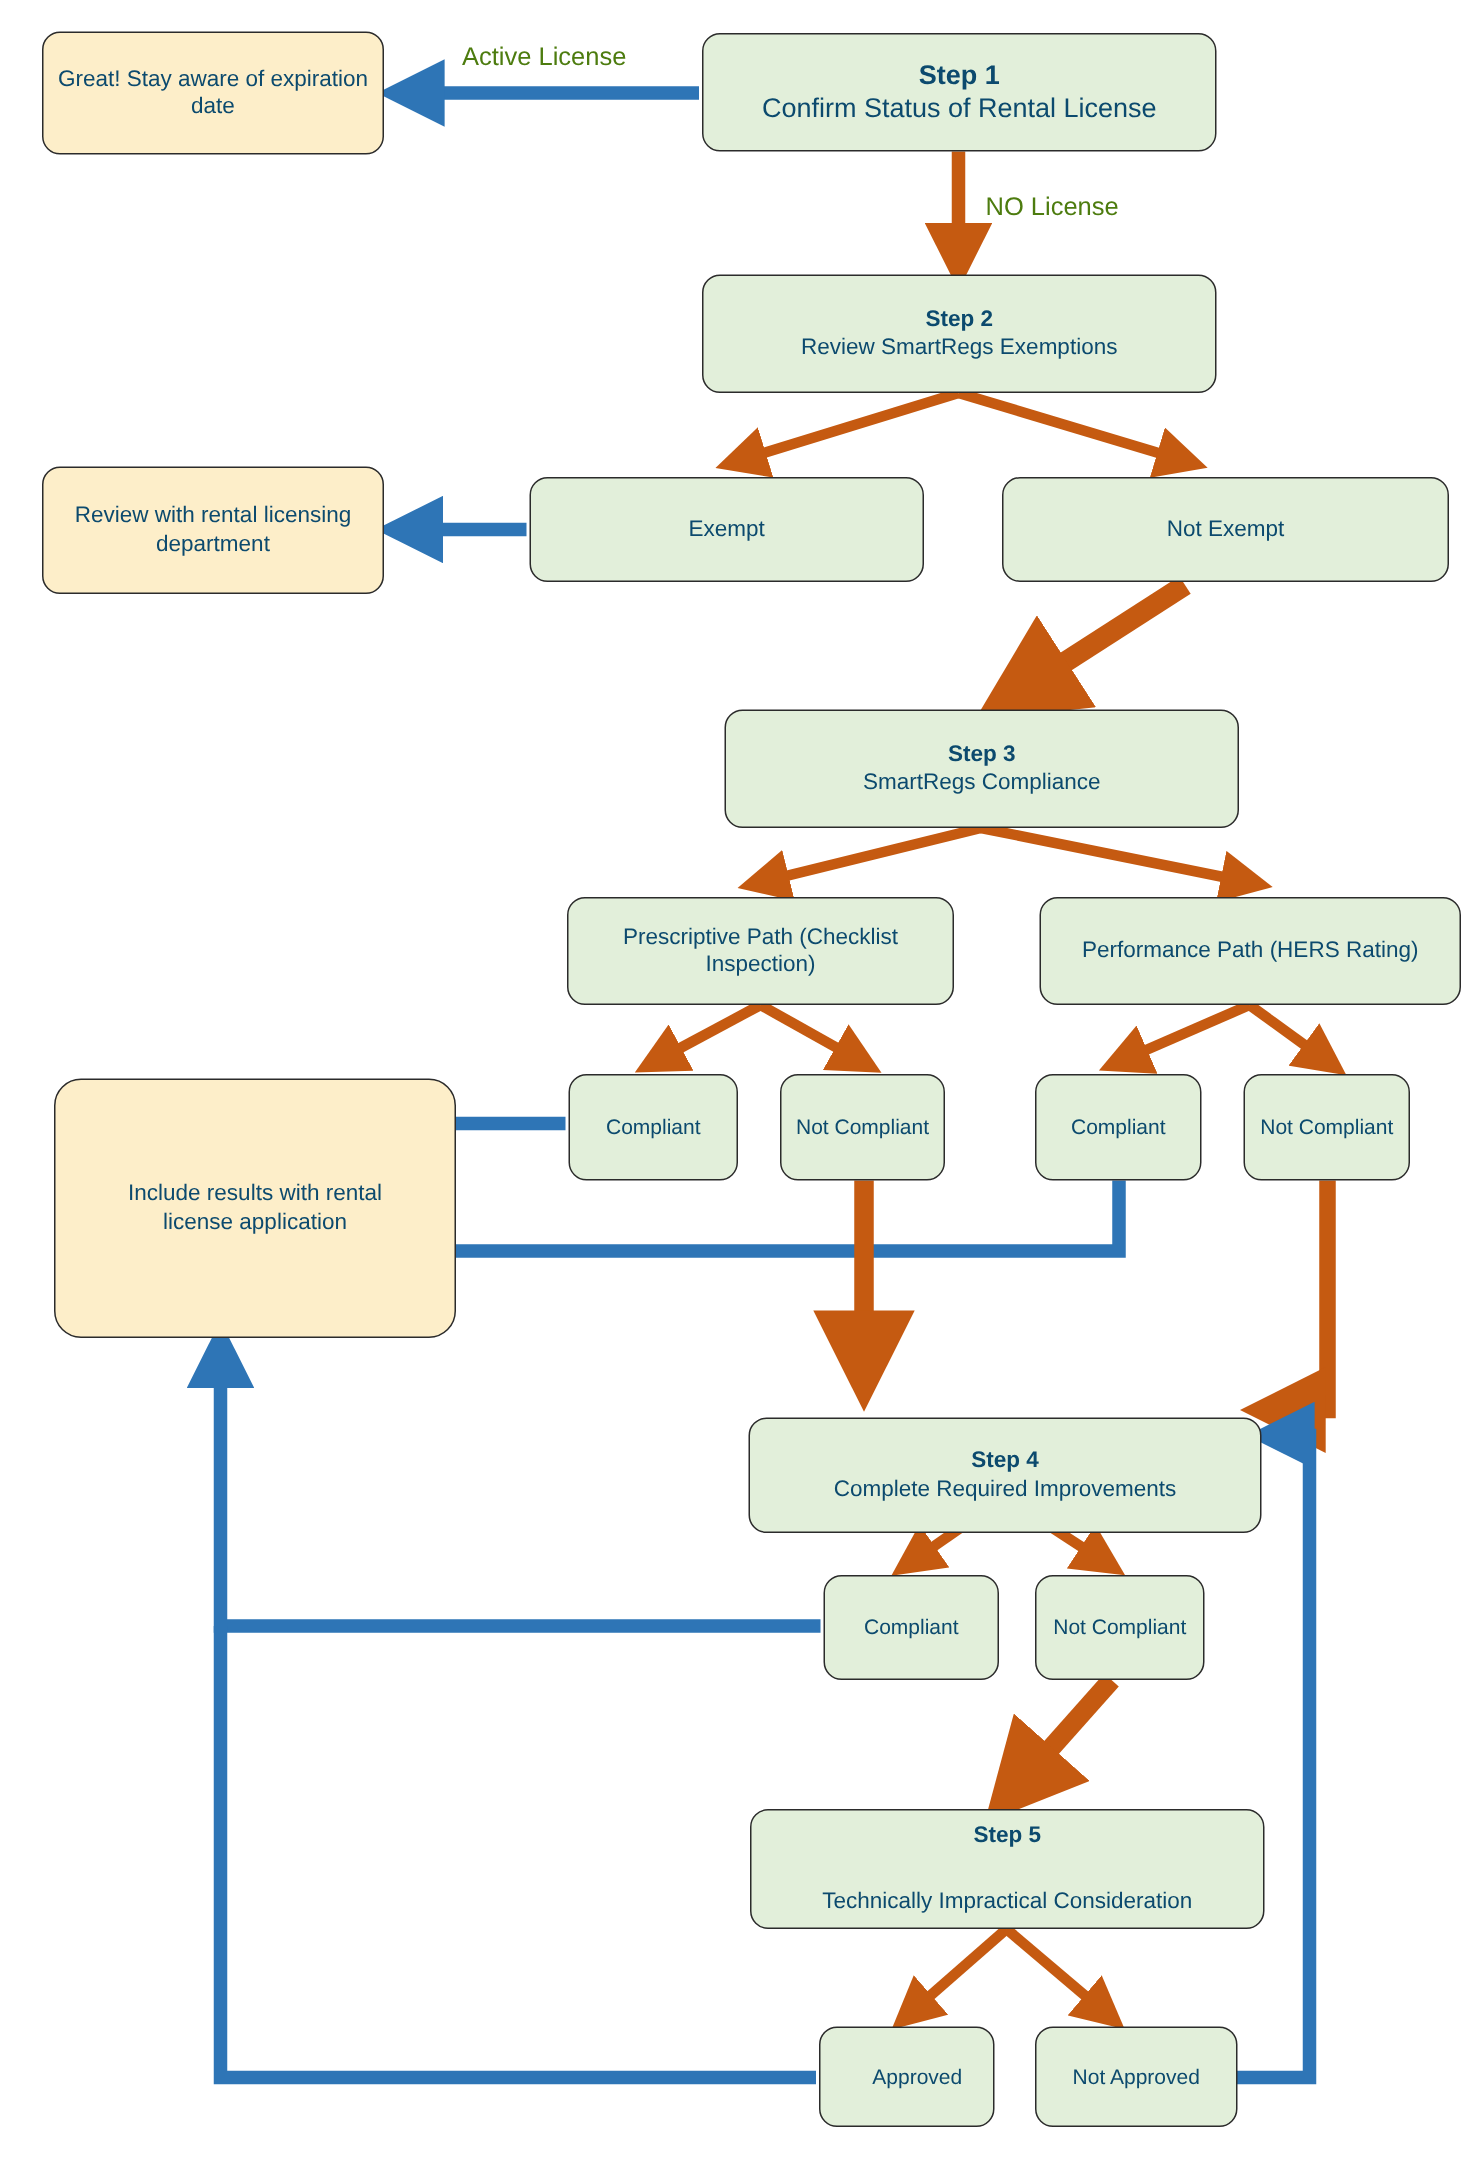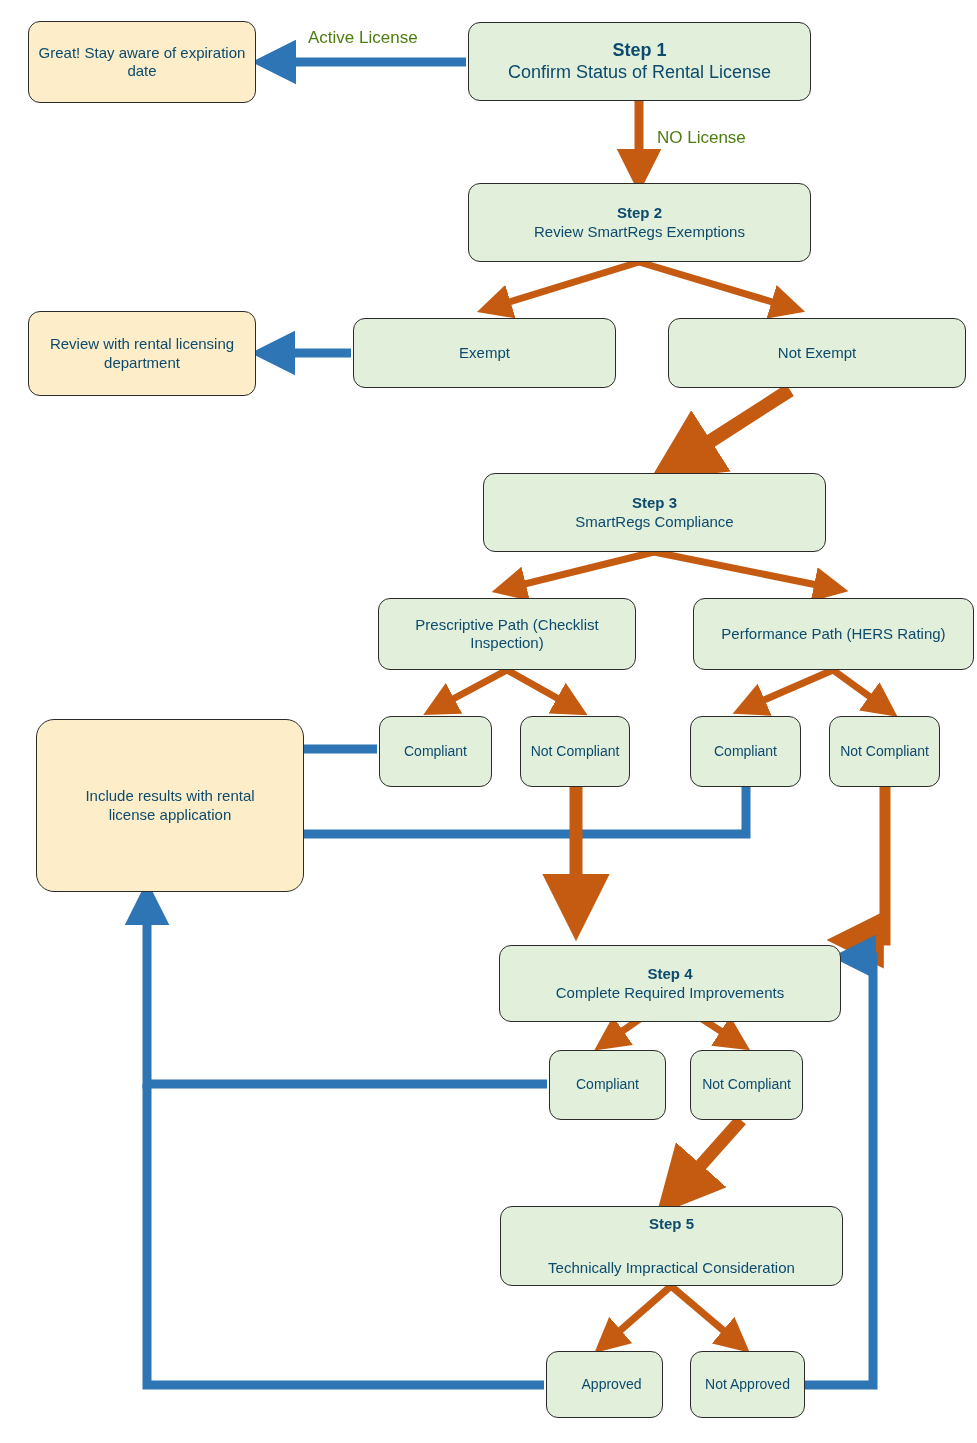--- a/index.html
+++ b/index.html
@@ -198,20 +198,20 @@
 
   <div class="node green" style="left:500px;top:1206px;width:343px;height:80px;font-size:15px;gap:25px;">
     <span class="ttl">Step 5</span>
     <span class="sub">Technically Impractical Consideration</span>
   </div>
 
   <div class="node green" style="left:546px;top:1351px;width:117px;height:67px;font-size:14px;padding-left:14px;">
     <span class="sub">Approved</span>
   </div>
 
-  <div class="node green" style="left:690px;top:1351px;width:115px;height:67px;font-size:14px;">
+  <div class="node green" style="left:690px;top:1351px;width:135px;height:67px;font-size:14px;">
     <span class="sub">Not Approved</span>
   </div>
 
   <div class="edge-label" style="left:308px;top:28px;font-size:17px;">Active License</div>
   <div class="edge-label" style="left:657px;top:128px;font-size:17px;">NO License</div>
 
 </div>
 
 </body></html>

